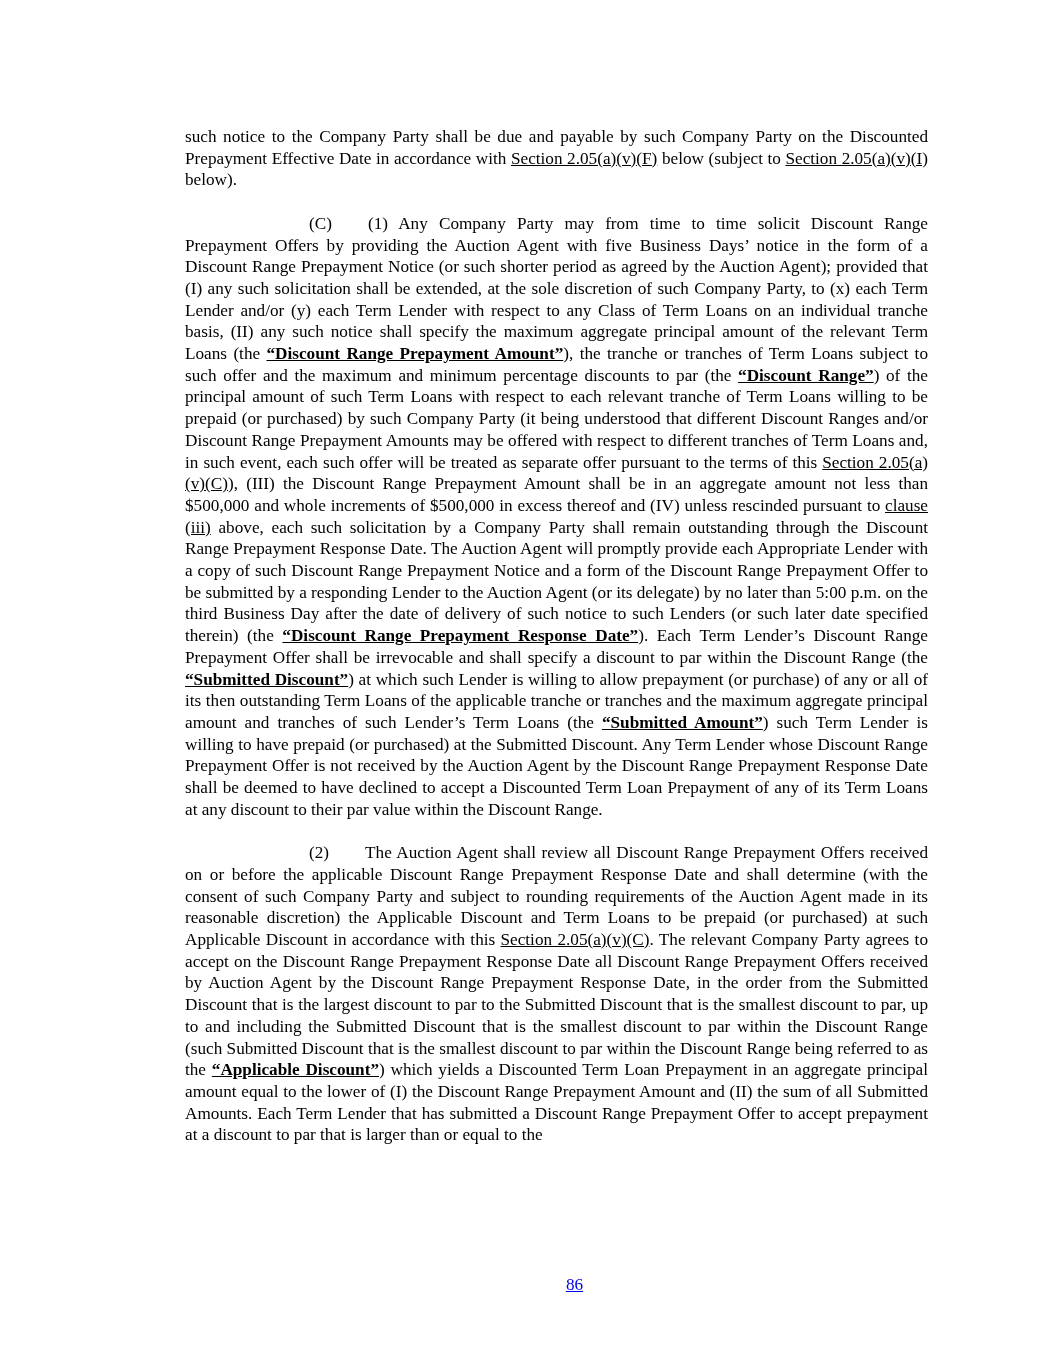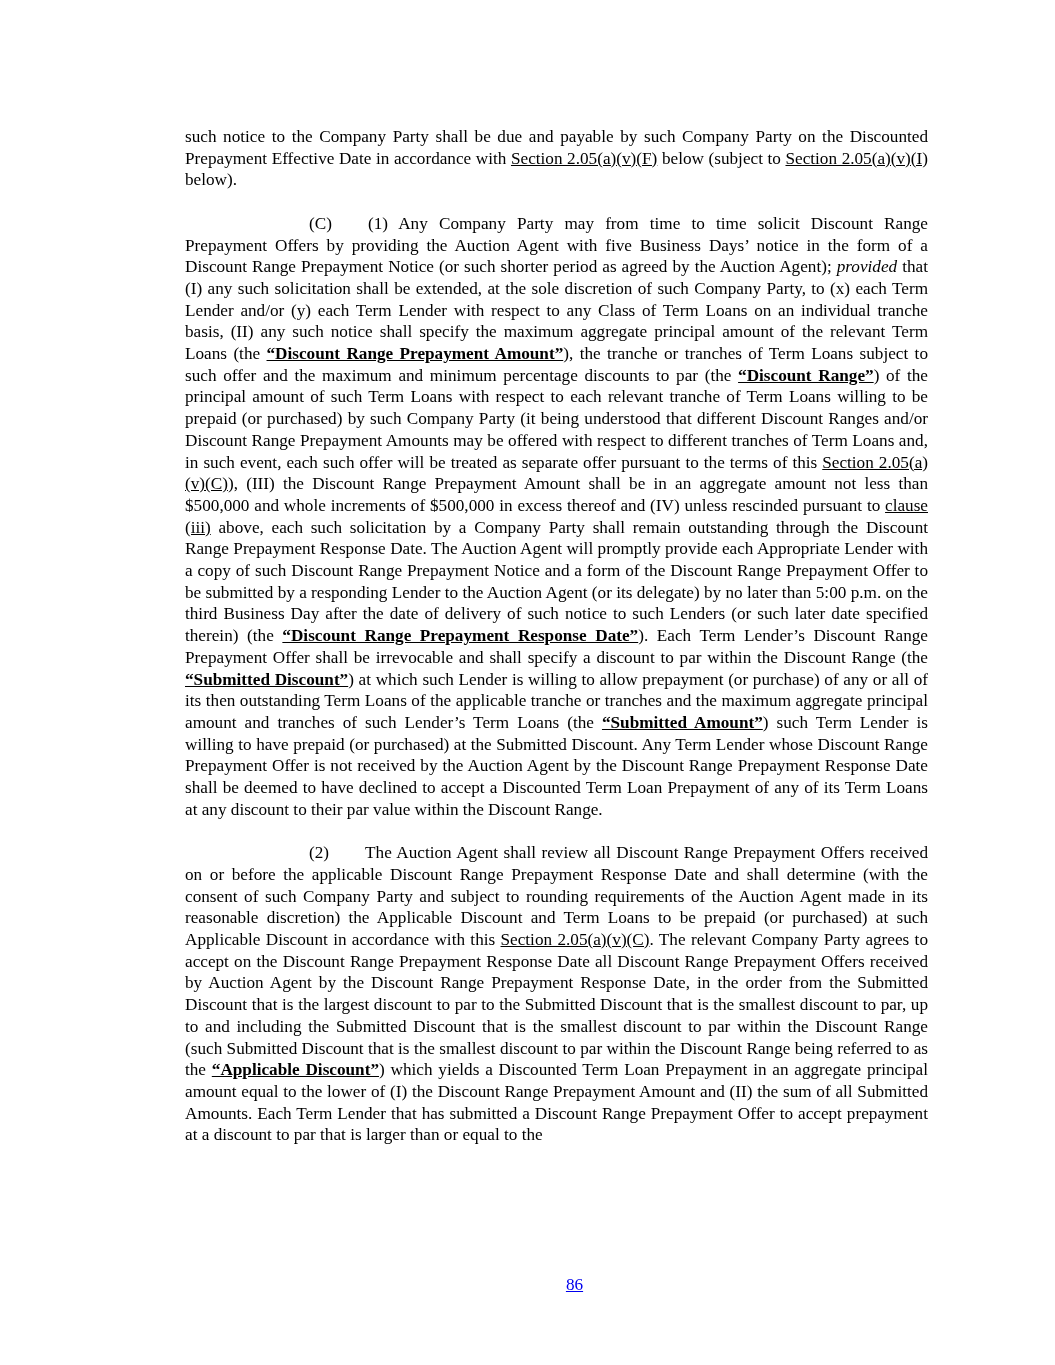--- a/index.html
+++ b/index.html
@@ -26,21 +26,21 @@
     margin: 0 0 21.7px 0;
     font-size: 17.2px;
     line-height: 21.7px;
     text-align: justify;
     color: #000000;
   }
   .para.indent { text-indent: 124px; }
   .para:last-child { margin-bottom: 8px; }
   .tab { display: inline-block; width: 36px; }
   .bold { font-weight: bold; text-decoration: underline; }
-  .italic { font-style: italic; }
+  .italic { }
   .underline { text-decoration: underline; }
   .footer {
     position: absolute;
     top: 1274px;
     left: 0;
     width: 1055px;
     text-align: center;
     padding-left: 47px;
   }
   .page-number {

